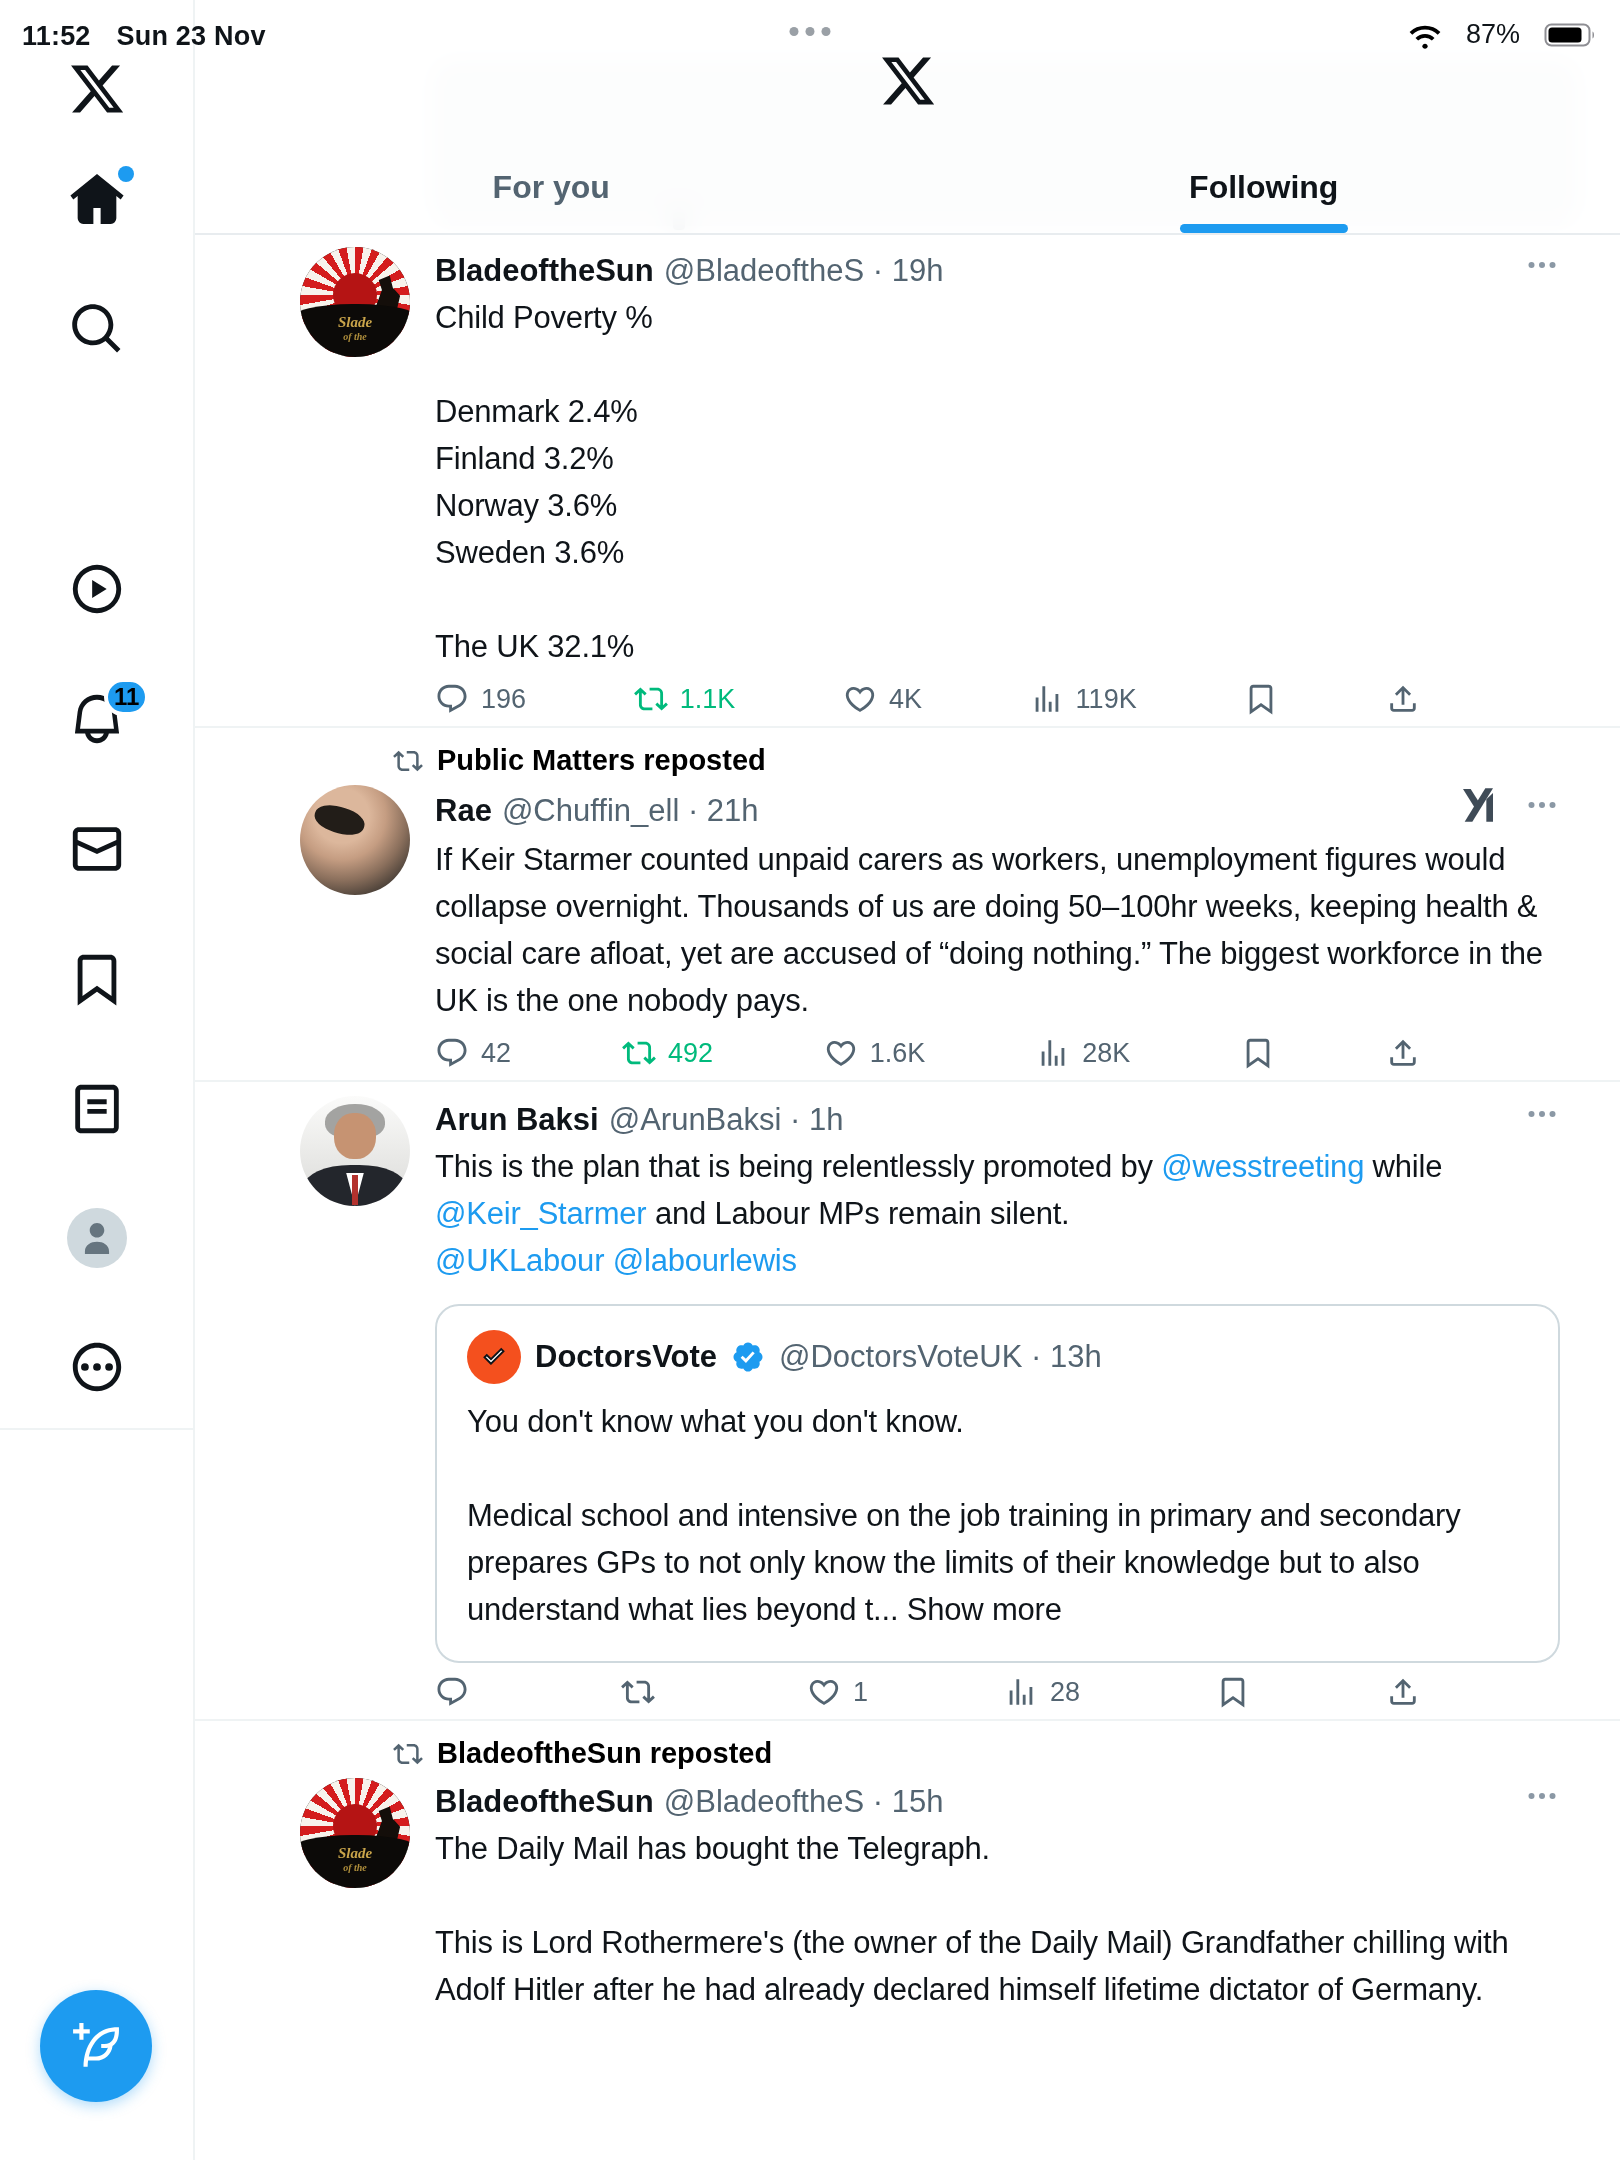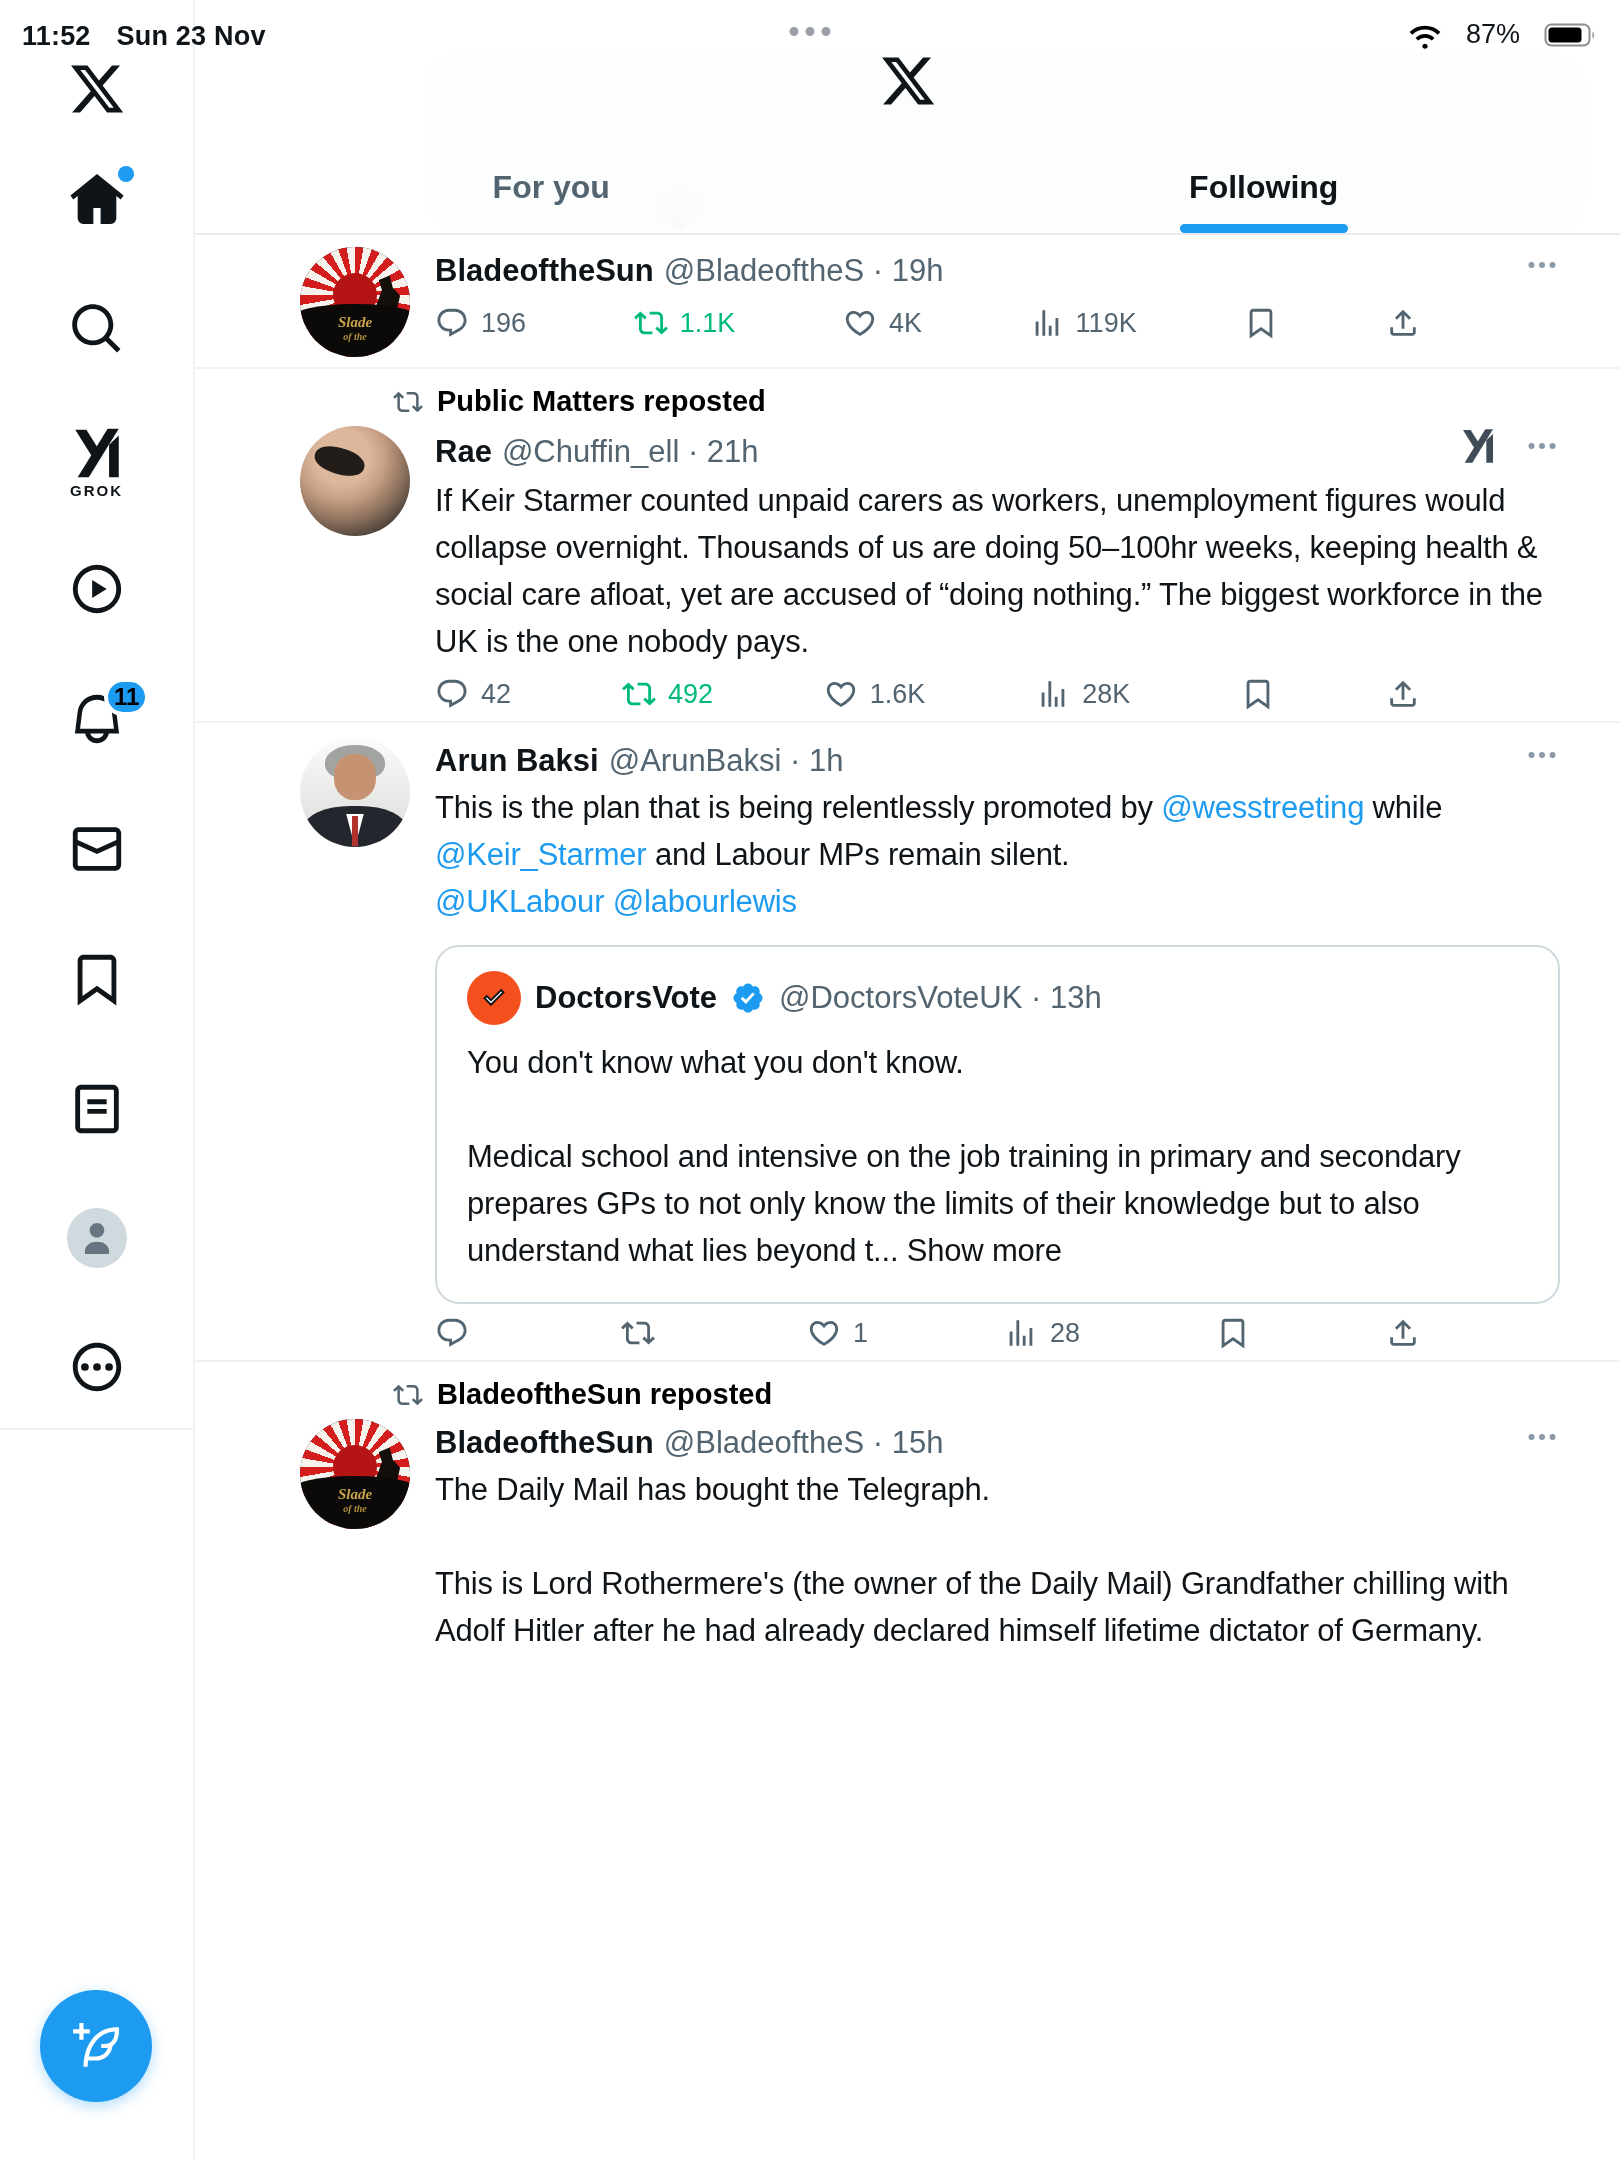--- a/index.html
+++ b/index.html
@@ -214,26 +214,20 @@
         <svg>
           <use href="#i-home"></use>
         </svg>
       </div>
     <div class="home-dot"></div>
     <div class="side-item nav-search">
         <svg>
           <use href="#i-search"></use>
         </svg>
       </div>
-    <div class="side-item nav-grok">
-      <svg>
-          <use href="#i-grok"></use>
-        </svg>
-      <span class="grok-word">GROK</span>
-    </div>
     <div class="side-item nav-play">
         <svg>
           <use href="#i-play"></use>
         </svg>
       </div>
     <div class="side-item nav-bell">
         <svg>
           <use href="#i-bell"></use>
         </svg>
       </div>
@@ -305,20 +299,30 @@
           </div>
           <div class="content">
             <div class="head-row">
               <span class="name">BladeoftheSun</span>
               <span class="meta">@BladeoftheS · 19h</span>
               <span class="right-group">
                 <span class="dots-icon"><svg>
                       <use href="#i-doth"></use>
                     </svg></span>
               </span>
+            </div>
+            <div class="body-text">
+              <div class="tline">Child Poverty %</div>
+              <div class="tline"></div>
+              <div class="tline">Denmark 2.4%</div>
+              <div class="tline">Finland 3.2%</div>
+              <div class="tline">Norway 3.6%</div>
+              <div class="tline">Sweden 3.6%</div>
+              <div class="tline"></div>
+              <div class="tline">The UK 32.1%</div>
             </div>
             <div class="actions">
               <span class="action">
                   <svg>
                     <use href="#i-reply"></use>
                   </svg>
                   <span class="count">196</span>
                 </span>
               <span class="action green">
                   <svg>

